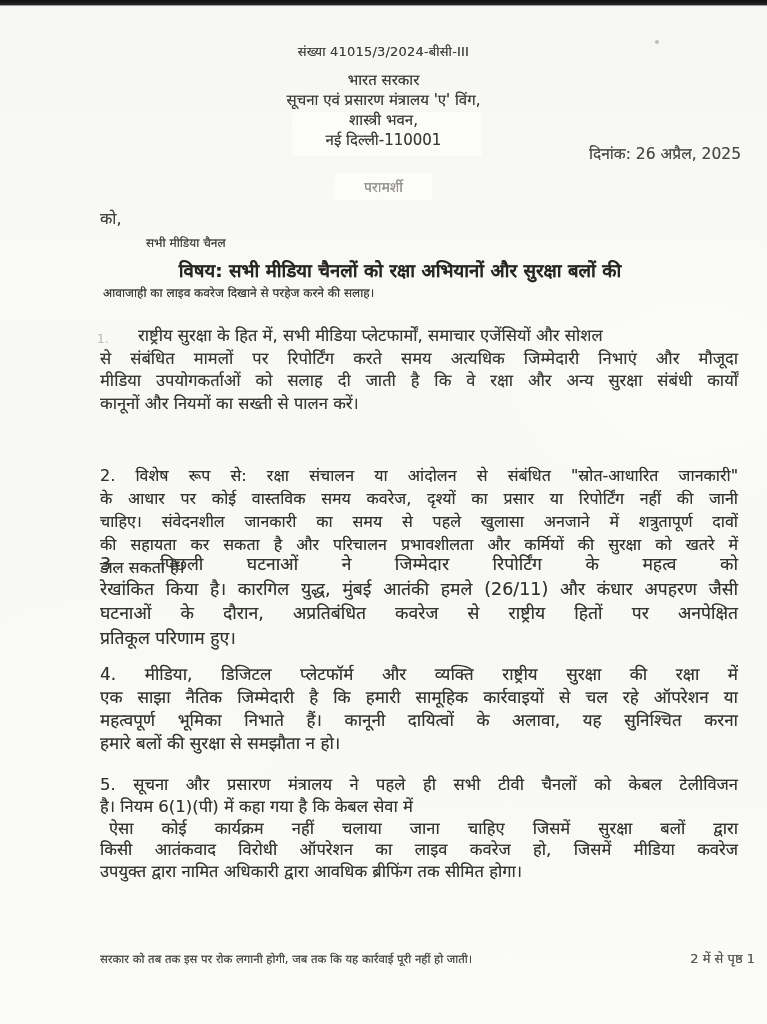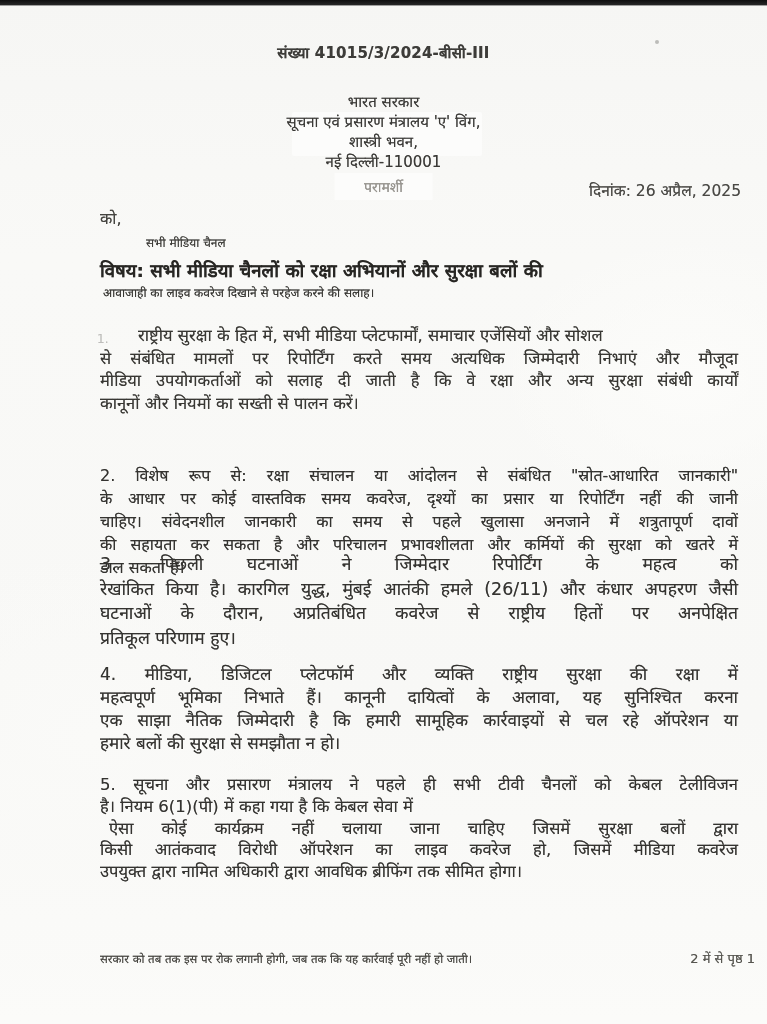--- a/index.html
+++ b/index.html
@@ -21,36 +21,36 @@
   }
   .content {
     position:absolute; inset:0;
     text-shadow:0 0 0.6px rgba(46,45,43,0.5);
   }
   .whiteout { position:absolute; background:#fcfcfb; border-radius:2px; }
   .wo-city { top:112px; left:292px; width:190px; height:44px; }
   .speck { position:absolute; top:40px; left:655px; width:4px; height:4px; border-radius:50%; background:#bcbcb9; }
 
   .header-block { position:absolute; top:42px; left:0; width:100%; text-align:center; }
-  .ref-number { font-size:15px; font-weight:700; color:#3d3c39; letter-spacing:0.2px; margin-bottom:30px; white-space:nowrap; }
+  .ref-number { font-size:13px; font-weight:400; color:#3d3c39; letter-spacing:0.2px; margin-bottom:10px; white-space:nowrap; }
   .org-line { font-size:15px; font-weight:500; line-height:20px; color:#3a3936; white-space:nowrap; }
 
-  .date-line { position:absolute; top:142px; right:26px; font-size:15.5px; font-weight:500; color:#4a4945; white-space:nowrap;margin-top:37px; }
+  .date-line { position:absolute; top:142px; right:26px; font-size:15.5px; font-weight:500; color:#4a4945; white-space:nowrap; }
 
   .doc-type {
     position:absolute; top:173px; left:50%; transform:translateX(-50%);
     font-size:14px; color:#98958f; background:#fcfcfb;
     padding:4px 30px; white-space:nowrap;
   }
 
   .salutation { position:absolute; top:207px; left:100px; font-size:16px; color:#44433f; }
   .addressee  { position:absolute; top:234px; left:146px; font-size:12px; font-weight:400; color:#3b3a36; white-space:nowrap; }
 
   .subject { position:absolute; top:258px; left:100px; width:600px; }
-  .subject-l1 { font-size:18.5px; font-weight:700; line-height:26px; color:#272623; white-space:nowrap; }
+  .subject-l1 { font-size:18.5px; font-weight:700; line-height:26px; color:#272623; white-space:nowrap;text-align:center; }
   .subject-l2 { font-size:12px; font-weight:500; color:#33322e; padding-left:3px; white-space:nowrap; }
 
   .para { position:absolute; left:100px; width:638px; }
   .para .line { min-height:1em; }
   .j { text-align:justify; text-align-last:justify; }
 
   .para-1 { top:325px; font-size:16.5px; line-height:22.5px; font-weight:400; color:#383733; }
   .p1-first { position:relative; padding-left:38px; }
   .p1-marker { position:absolute; left:-3px; top:3px; font-size:12px; opacity:0.3; }
 
@@ -113,22 +113,22 @@
 
     <div class="para para-3">
       <div class="line j">3. पिछली घटनाओं ने जिम्मेदार रिपोर्टिंग के महत्व को</div>
       <div class="line j">रेखांकित किया है। कारगिल युद्ध, मुंबई आतंकी हमले (26/11) और कंधार अपहरण जैसी</div>
       <div class="line j">घटनाओं के दौरान, अप्रतिबंधित कवरेज से राष्ट्रीय हितों पर अनपेक्षित</div>
       <div class="line">प्रतिकूल परिणाम हुए।</div>
     </div>
 
     <div class="para para-4">
       <div class="line j">4. मीडिया, डिजिटल प्लेटफॉर्म और व्यक्ति राष्ट्रीय सुरक्षा की रक्षा में</div>
+      <div class="line j">एक साझा नैतिक जिम्मेदारी है कि हमारी सामूहिक कार्रवाइयों से चल रहे ऑपरेशन या</div>
       <div class="line j">महत्वपूर्ण भूमिका निभाते हैं। कानूनी दायित्वों के अलावा, यह सुनिश्चित करना</div>
-      <div class="line j">एक साझा नैतिक जिम्मेदारी है कि हमारी सामूहिक कार्रवाइयों से चल रहे ऑपरेशन या</div>
       <div class="line">हमारे बलों की सुरक्षा से समझौता न हो।</div>
     </div>
 
     <div class="para para-5">
       <div class="line j">5. सूचना और प्रसारण मंत्रालय ने पहले ही सभी टीवी चैनलों को केबल टेलीविजन</div>
       <div class="line">है। नियम 6(1)(पी) में कहा गया है कि केबल सेवा में</div>
       <div class="line j ind-sm">ऐसा कोई कार्यक्रम नहीं चलाया जाना चाहिए जिसमें सुरक्षा बलों द्वारा</div>
       <div class="line j">किसी आतंकवाद विरोधी ऑपरेशन का लाइव कवरेज हो, जिसमें मीडिया कवरेज</div>
       <div class="line">उपयुक्त द्वारा नामित अधिकारी द्वारा आवधिक ब्रीफिंग तक सीमित होगा।</div>
     </div>

